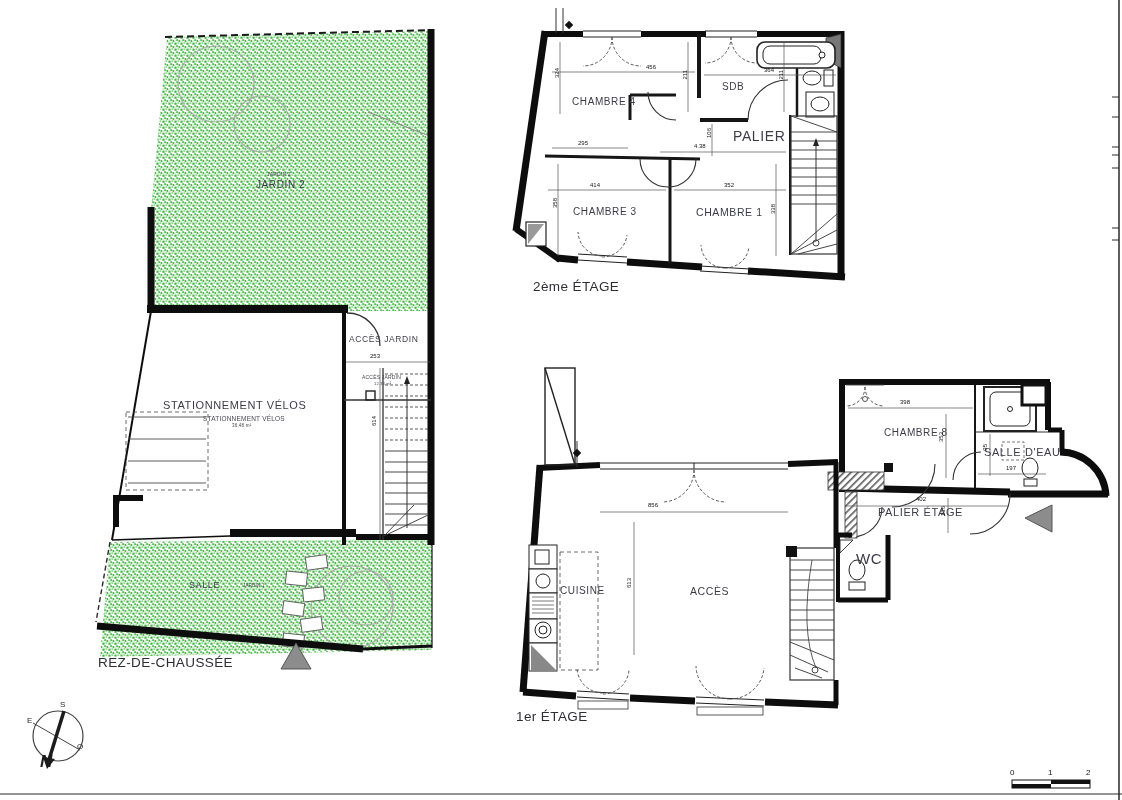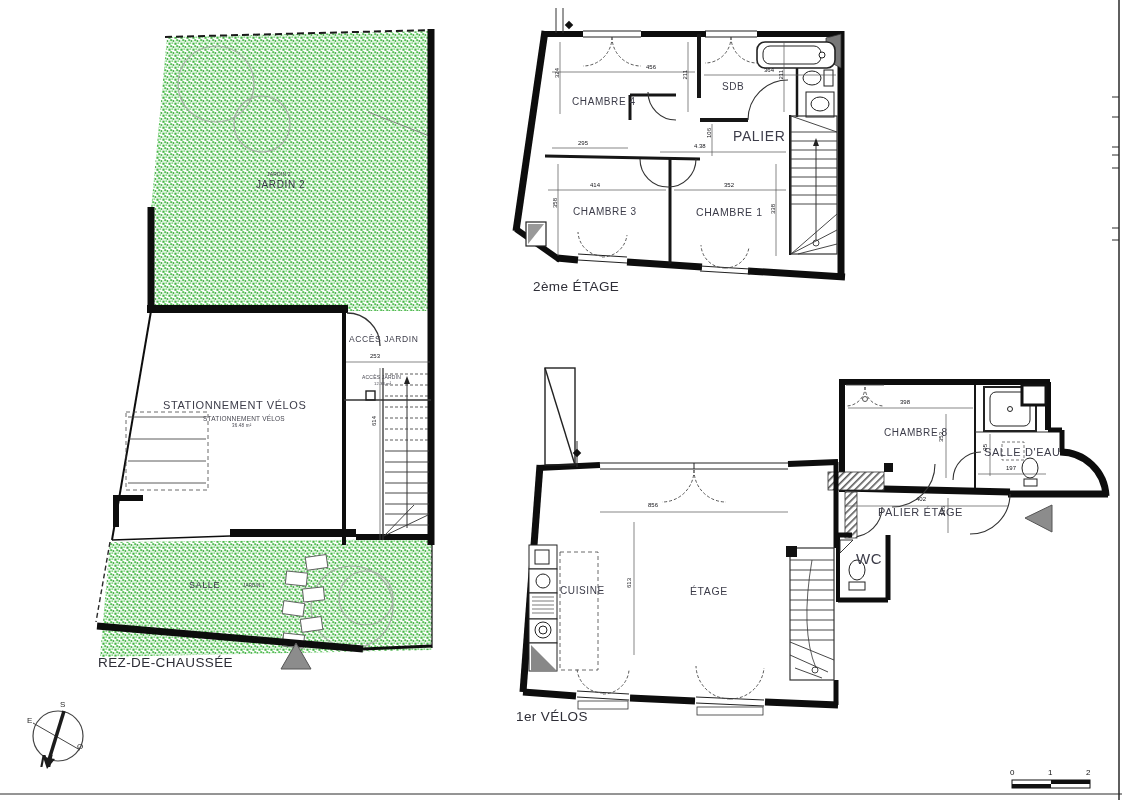--- a/index.html
+++ b/index.html
@@ -462,22 +462,22 @@
 <div class="dim" style="left:590px;top:182px">414</div>
 <div class="dim" style="left:724px;top:182px">352</div>
 <div class="dim dimv" style="left:552px;top:198px">358</div>
 <div class="dim dimv" style="left:770px;top:204px">338</div>
 
 <div class="lbl" style="left:884px;top:428px;font-size:10px">CHAMBRE 8</div>
 <div class="lbl" style="left:984px;top:447px;font-size:11px">SALLE D'EAU</div>
 <div class="lbl" style="left:878px;top:507px;font-size:11px">PALIER ÉTAGE</div>
 <div class="lbl" style="left:856px;top:551px;font-size:15px">WC</div>
 <div class="lbl" style="left:560px;top:586px;font-size:10px">CUISINE</div>
-<div class="lbl" style="left:690px;top:586px;font-size:10.5px">ÉTAGE</div>
-<div class="title" style="left:516px;top:710px">1er VÉLOS</div>
+<div class="lbl" style="left:690px;top:586px;font-size:10.5px">ACCÈS</div>
+<div class="title" style="left:516px;top:710px">1er ÉTAGE</div>
 <div class="dim" style="left:900px;top:399px">398</div>
 <div class="dim dimv" style="left:938px;top:432px">353</div>
 <div class="dim dimv" style="left:982px;top:444px">95</div>
 <div class="dim" style="left:1006px;top:465px">197</div>
 <div class="dim" style="left:916px;top:496px">402</div>
 <div class="dim dimv" style="left:940px;top:506px">136</div>
 <div class="dim dimv" style="left:626px;top:578px">613</div>
 <div class="dim" style="left:648px;top:502px">856</div>
 
 <div class="compass-letter" style="left:60px;top:701px">S</div>

